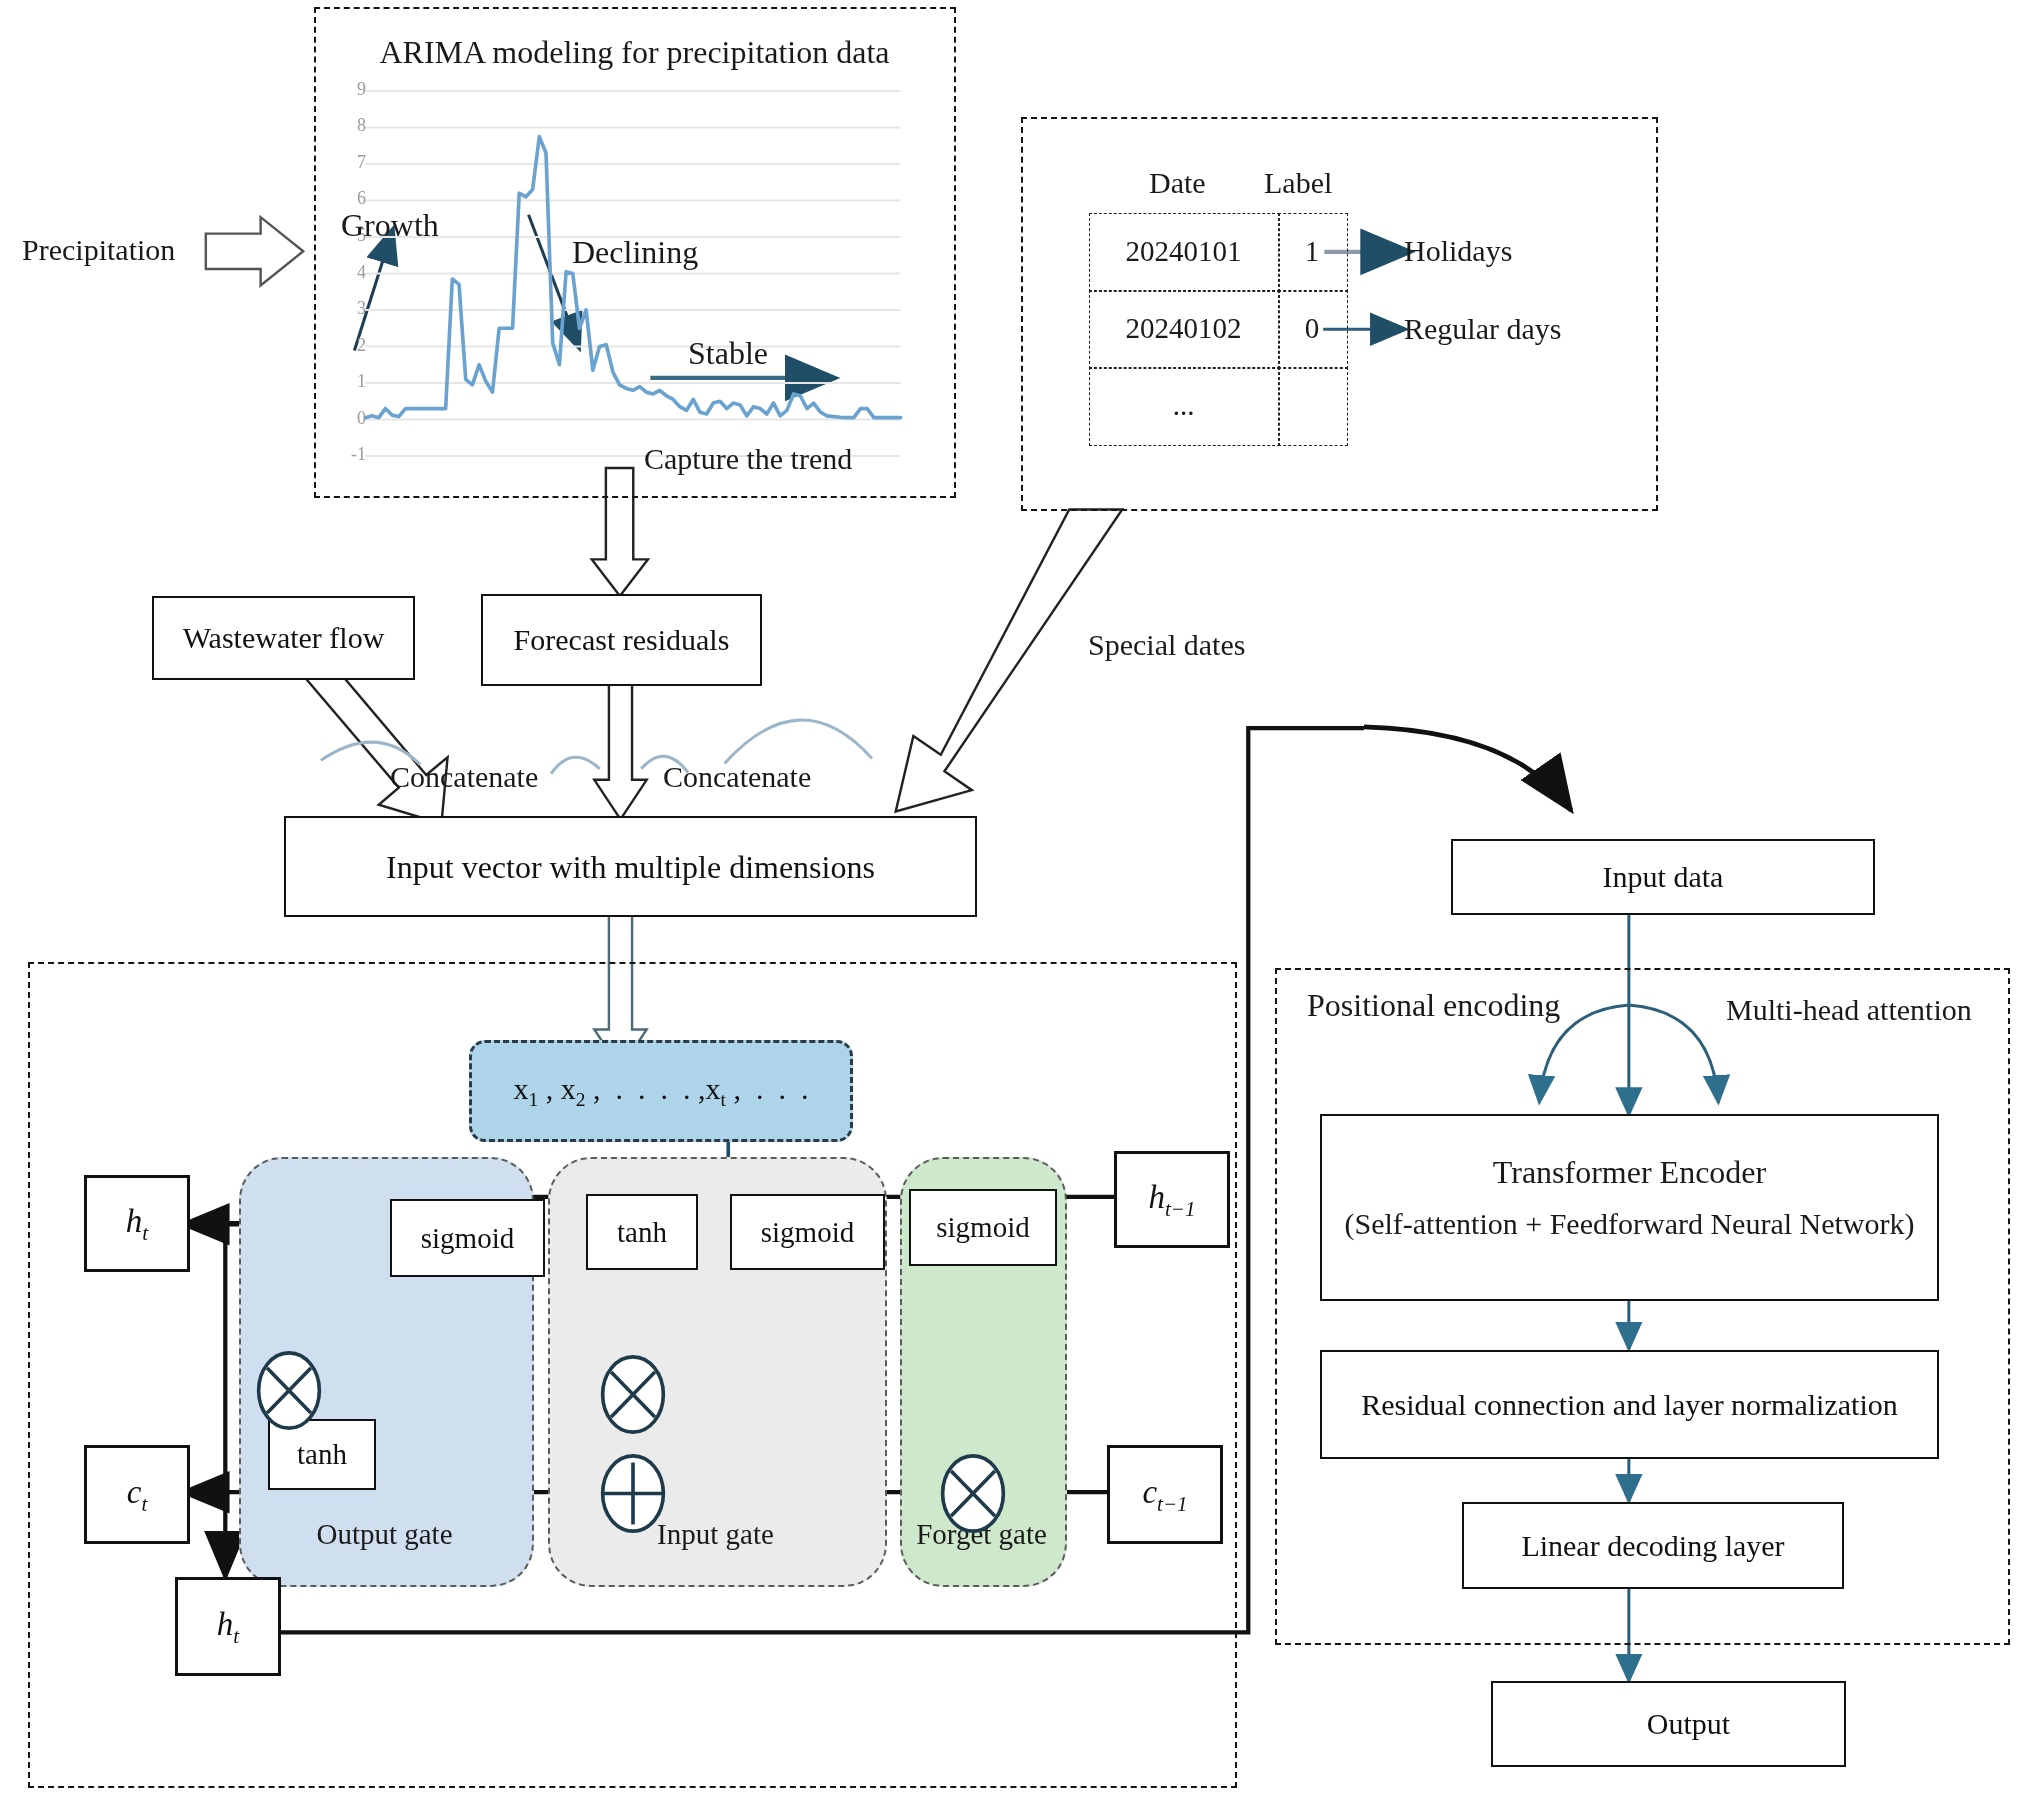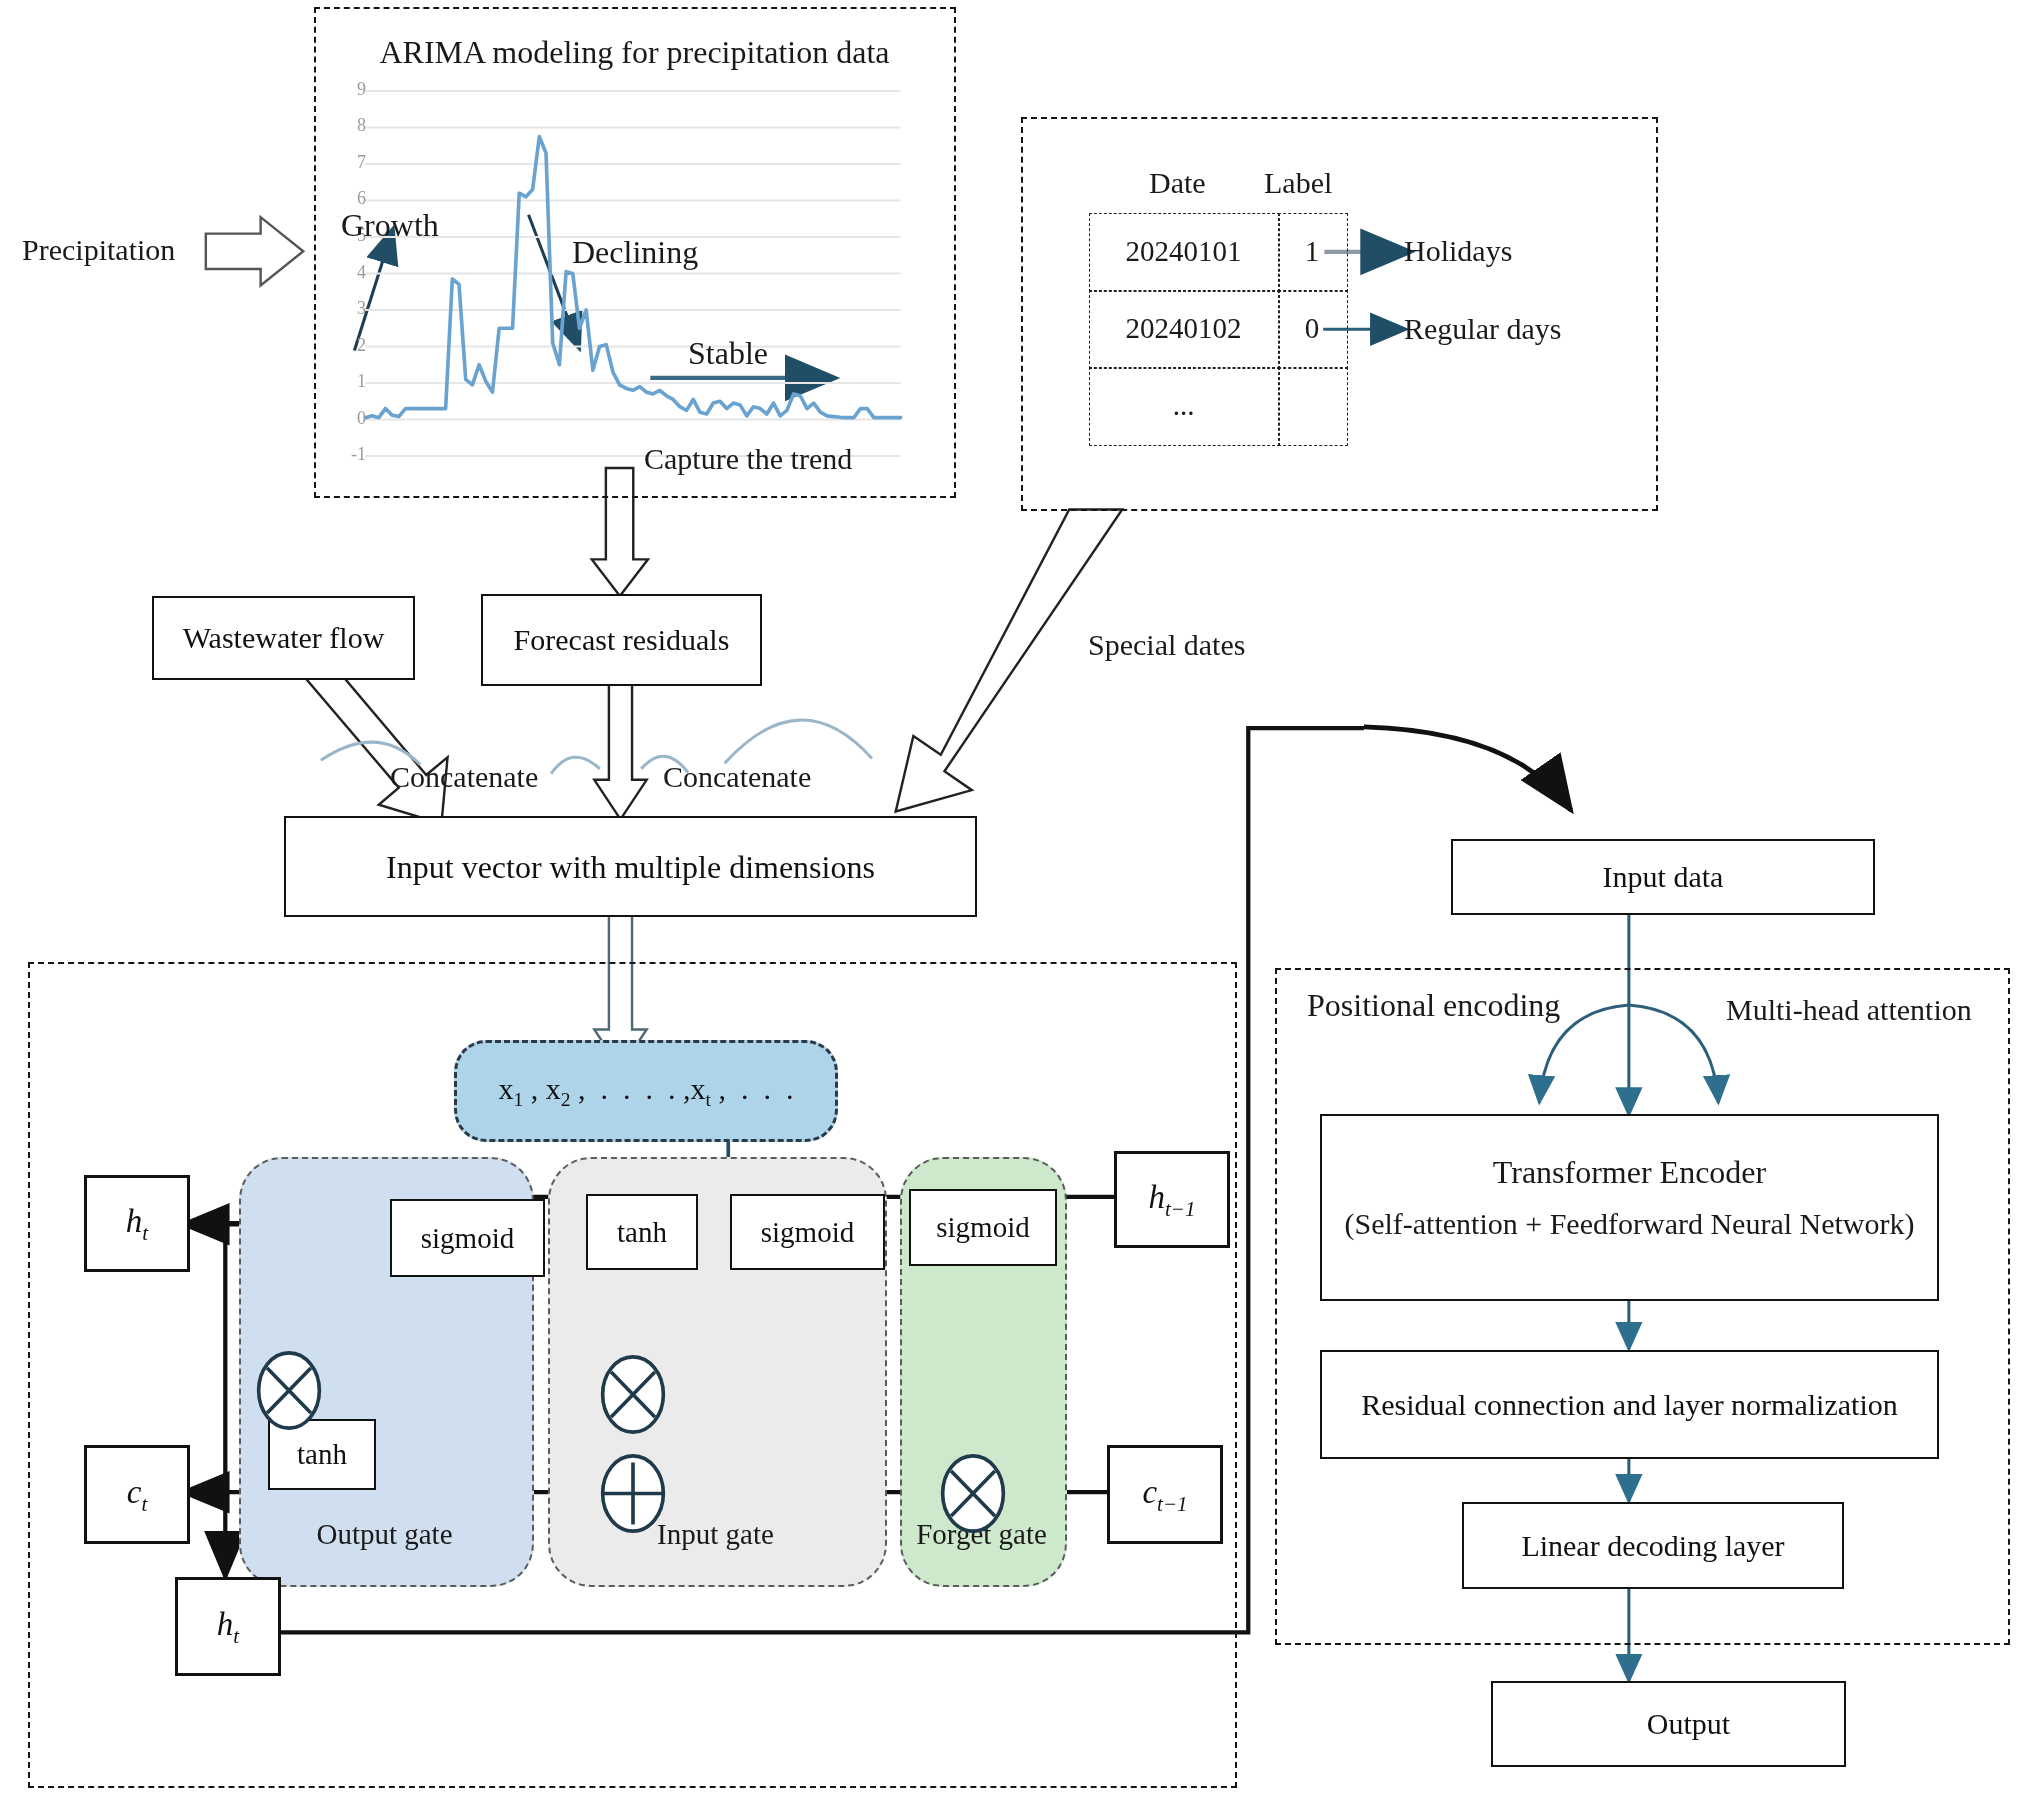--- a/index.html
+++ b/index.html
@@ -275,21 +275,21 @@
 
   <div class="txt" style="left:390px;top:760px;font-size:30px;">Concatenate</div>
   <div class="txt" style="left:663px;top:760px;font-size:30px;">Concatenate</div>
 
   <div class="box ctr" style="left:284px;top:816px;width:689px;height:97px;display:flex;">
     <span class="nosel" style="font-size:32px;">Input vector with multiple dimensions</span>
   </div>
 
   <div class="dashbox" style="left:28px;top:962px;width:1205px;height:822px;"></div>
 
-  <div class="vecbox ctr" style="left:454px;top:1040px;width:378px;height:96px;display:flex;border-radius:32px;">
+  <div class="vecbox ctr" style="left:469px;top:1040px;width:378px;height:96px;display:flex;">
     <span class="nosel" style="font-size:30px;">
       x<sub style="font-size:19.5px;">1</sub> , x<sub style="font-size:19.5px;">2</sub> ,&nbsp; .&nbsp; .&nbsp; .&nbsp; . ,x<sub style="font-size:19.5px;">t</sub> ,&nbsp; .&nbsp; .&nbsp; .
     </span>
   </div>
 
   <div class="gate gate-out" style="left:239px;top:1157px;width:291px;height:426px;"></div>
   <div class="gate gate-in" style="left:548px;top:1157px;width:335px;height:426px;"></div>
   <div class="gate gate-for" style="left:900px;top:1157px;width:163px;height:426px;"></div>
 
   <div class="txt ctr" style="left:239px;top:1516px;width:291px;height:37px;display:flex;font-size:29px;">Output gate</div>

